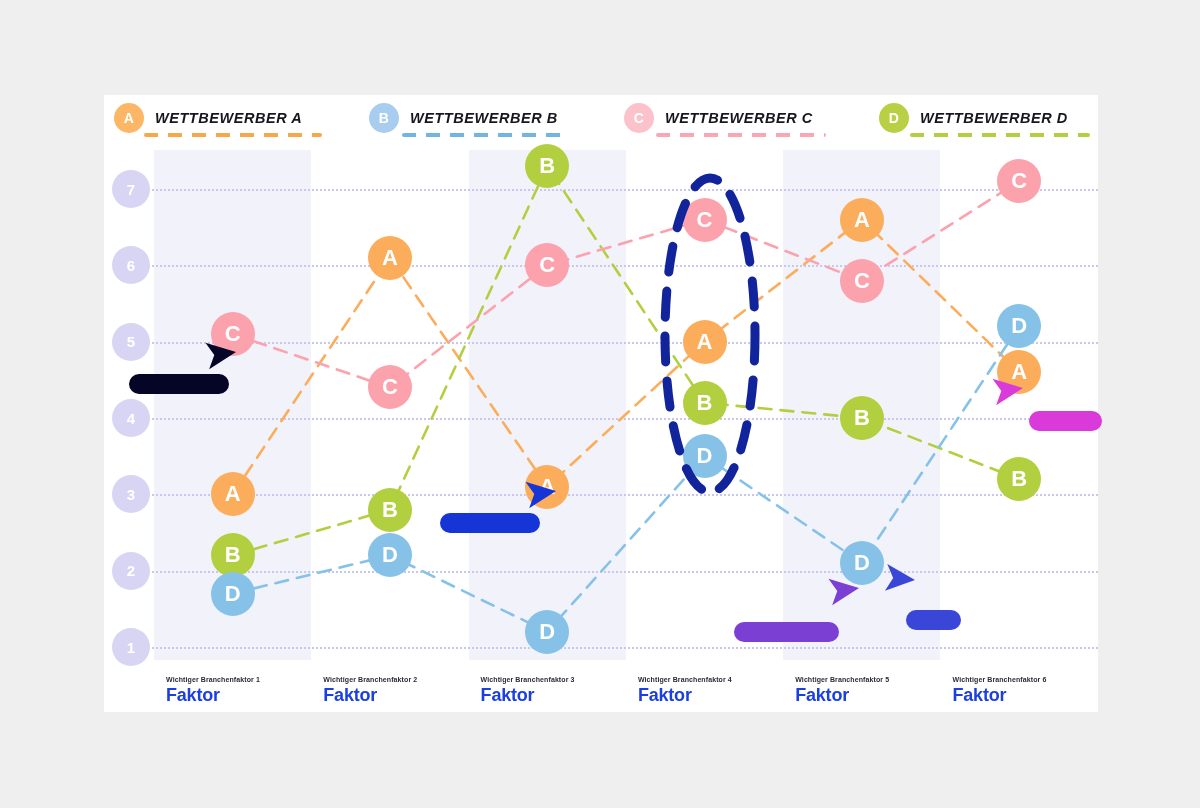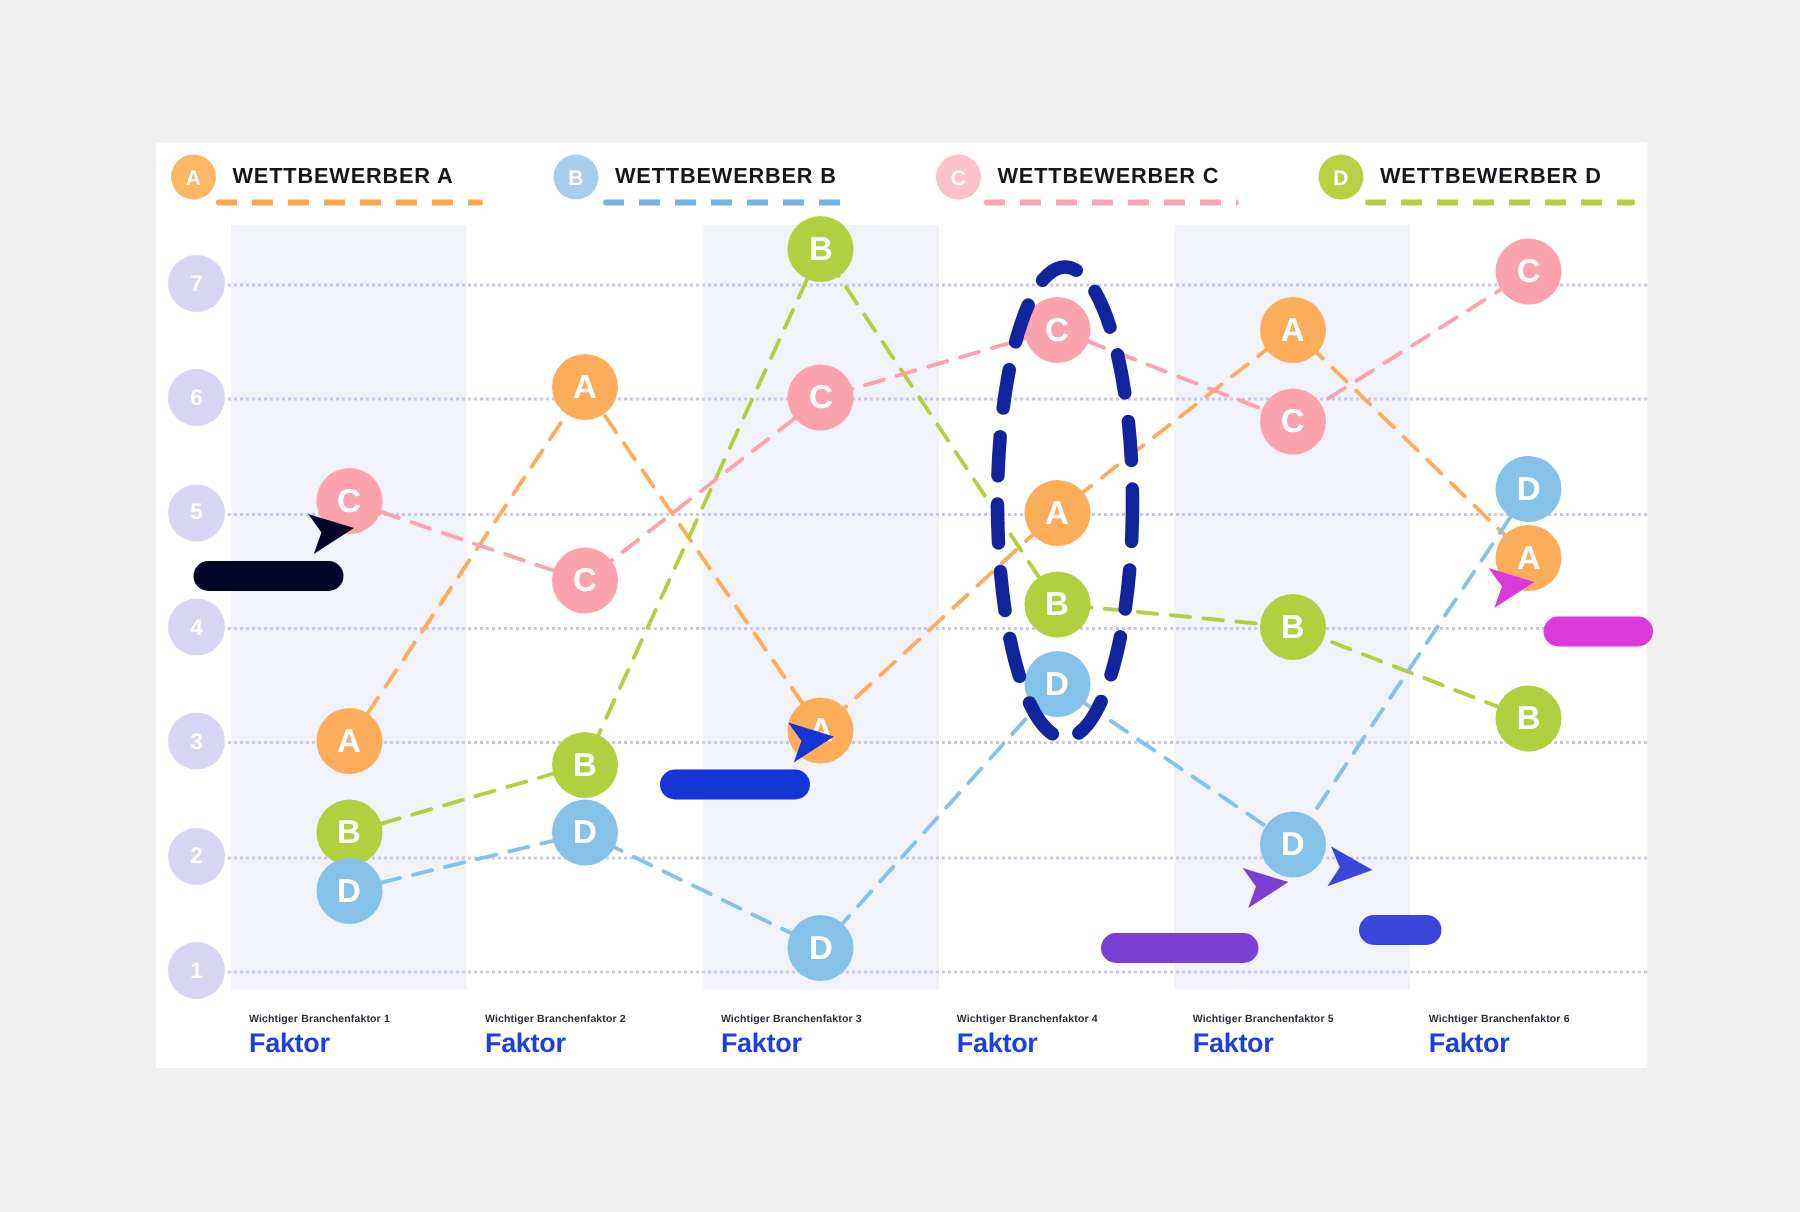--- a/index.html
+++ b/index.html
@@ -22,21 +22,21 @@
   .legend{position:absolute;left:0;top:0;width:994px;height:55px;}
   .legend-item{position:absolute;top:8px;display:flex;align-items:center;}
   .legend-badge{
     width:30px;height:30px;border-radius:50%;
     display:flex;align-items:center;justify-content:center;
     color:#ffffff;font-size:14px;font-weight:700;
     letter-spacing:.2px;flex:none;
   }
   .legend-label{
     margin-left:11px;font-size:14.5px;font-weight:700;
-    color:#16161e;letter-spacing:.55px;white-space:nowrap;
+    color:#16161e;letter-spacing:.55px;white-space:nowrap;font-style:italic;
   }
   .legend-dash{
     position:absolute;top:38px;height:4px;border-radius:2px;
   }
 
   
   .plot{position:absolute;left:0;top:55px;width:994px;height:562px;}
   .band{position:absolute;top:0;height:510px;background:#f2f2fb;}
   .gridline{
     position:absolute;height:0;border-top:2px dotted #c9c7ef;

